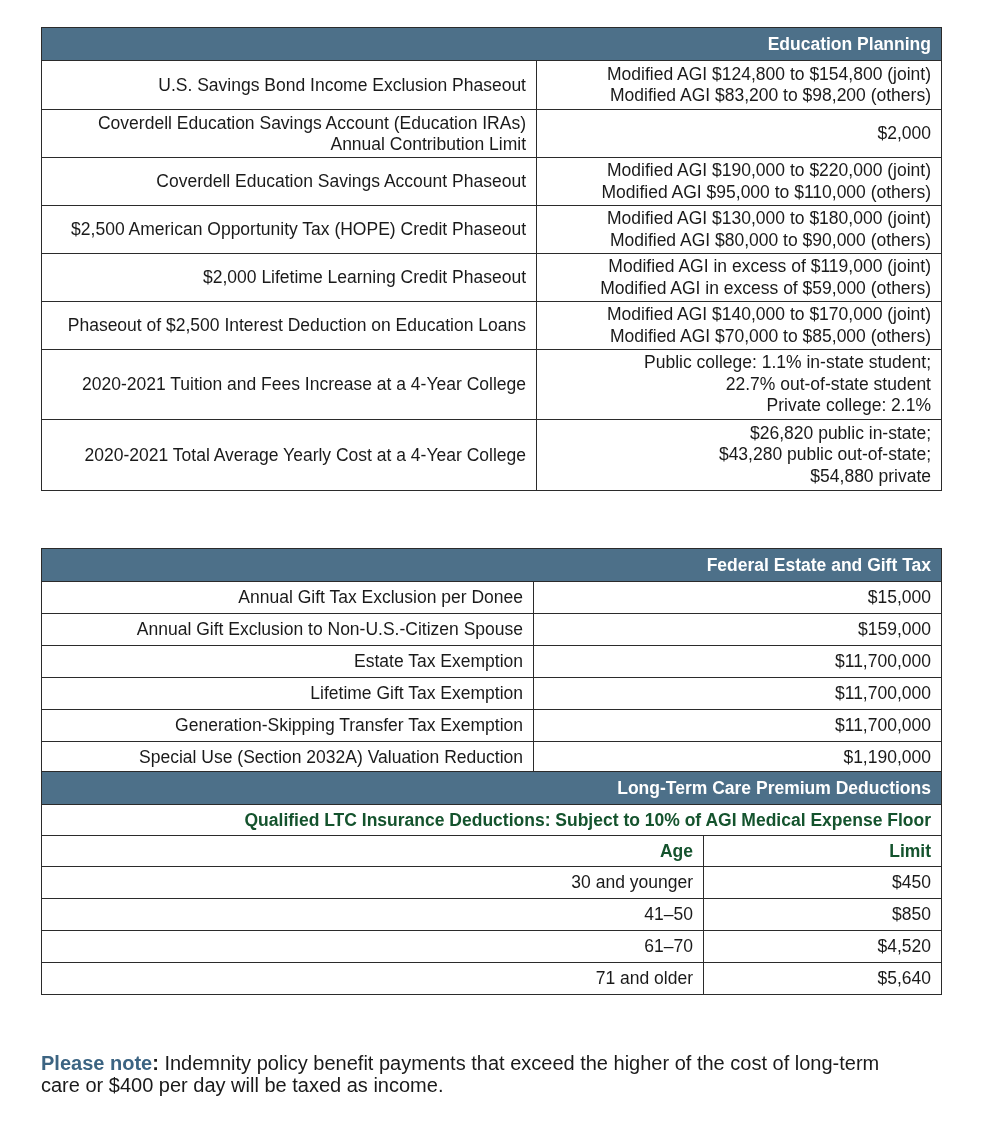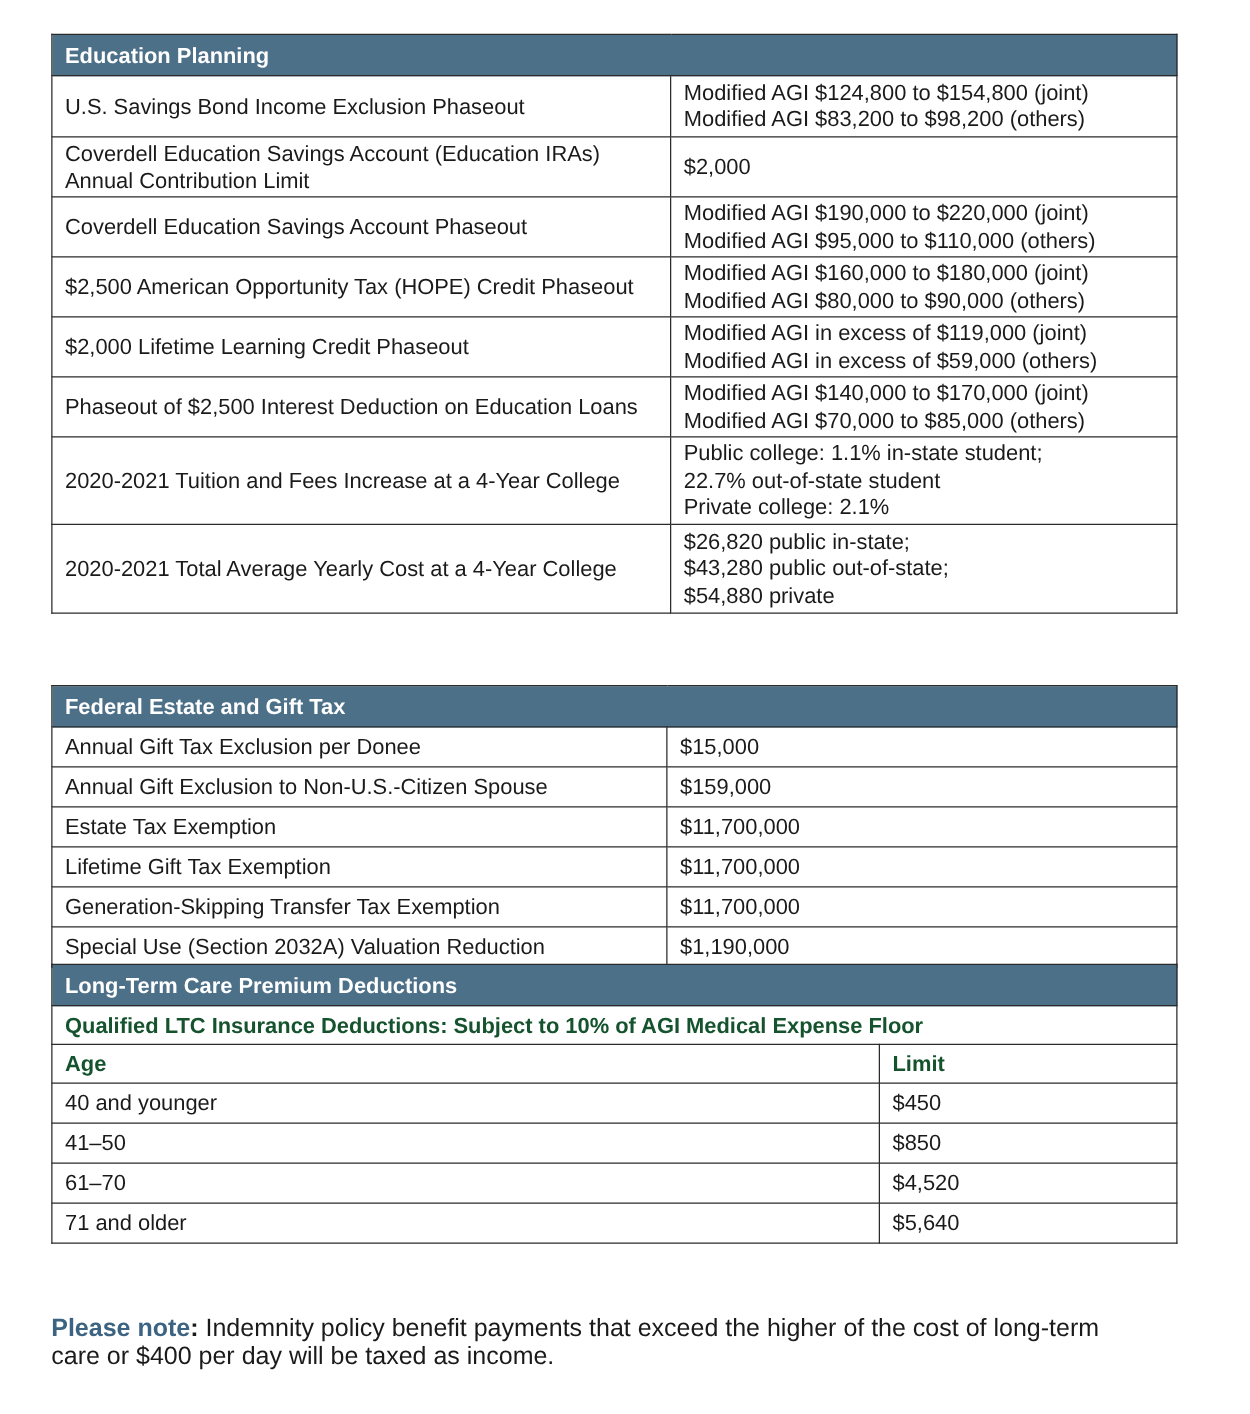--- a/index.html
+++ b/index.html
@@ -7,21 +7,21 @@
       width: 1000px; height: 1131px; position: relative;
       font-family: "Liberation Sans", sans-serif;
       color: #1a1a1a; font-size: 17.5px; line-height: 21px;
     }
     table {
       position: absolute; left: 41px; width: 901px;
       border-collapse: collapse; table-layout: fixed;
     }
     td {
       border: 1px solid #2b2b2b; padding: 0 10px; vertical-align: middle;
-      text-align: left;
+      text-align: right;
     }
     .hdr td {
       background: #4d7089; color: #ffffff; font-weight: bold;
       height: 32px; padding-left: 10px; border-color: #2b2b2b;
     }
     .sub td, .colhdr td { color: #14532d; font-weight: bold; height: 30px; }
     #edu { top: 27px; }
     #edu col.c1 { width: 495px; }
     #edu .ml { line-height: 21.5px; }
     #estate { top: 548px; }
@@ -65,21 +65,21 @@
   <tr style="height:48px">
     <td>Coverdell Education Savings Account Phaseout</td>
     <td class="ml">
       <div>Modified AGI $190,000 to $220,000 (joint)</div>
       <div>Modified AGI $95,000 to $110,000 (others)</div>
     </td>
   </tr>
   <tr style="height:48px">
     <td>$2,500 American Opportunity Tax (HOPE) Credit Phaseout</td>
     <td class="ml">
-      <div>Modified AGI $160,000 to $180,000 (joint)</div>
+      <div>Modified AGI $130,000 to $180,000 (joint)</div>
       <div>Modified AGI $80,000 to $90,000 (others)</div>
     </td>
   </tr>
   <tr style="height:48px">
     <td>$2,000 Lifetime Learning Credit Phaseout</td>
     <td class="ml">
       <div>Modified AGI in excess of $119,000 (joint)</div>
       <div>Modified AGI in excess of $59,000 (others)</div>
     </td>
   </tr>
@@ -155,21 +155,21 @@
     <td colspan="2">Long-Term Care Premium Deductions</td>
   </tr>
   <tr class="sub">
     <td colspan="2">Qualified LTC Insurance Deductions: Subject to 10% of AGI Medical Expense Floor</td>
   </tr>
   <tr class="colhdr">
     <td>Age</td>
     <td>Limit</td>
   </tr>
   <tr class="row">
-    <td>40 and younger</td>
+    <td>30 and younger</td>
     <td>$450</td>
   </tr>
   <tr class="row">
     <td>41–50</td>
     <td>$850</td>
   </tr>
   <tr class="row">
     <td>61–70</td>
     <td>$4,520</td>
   </tr>

